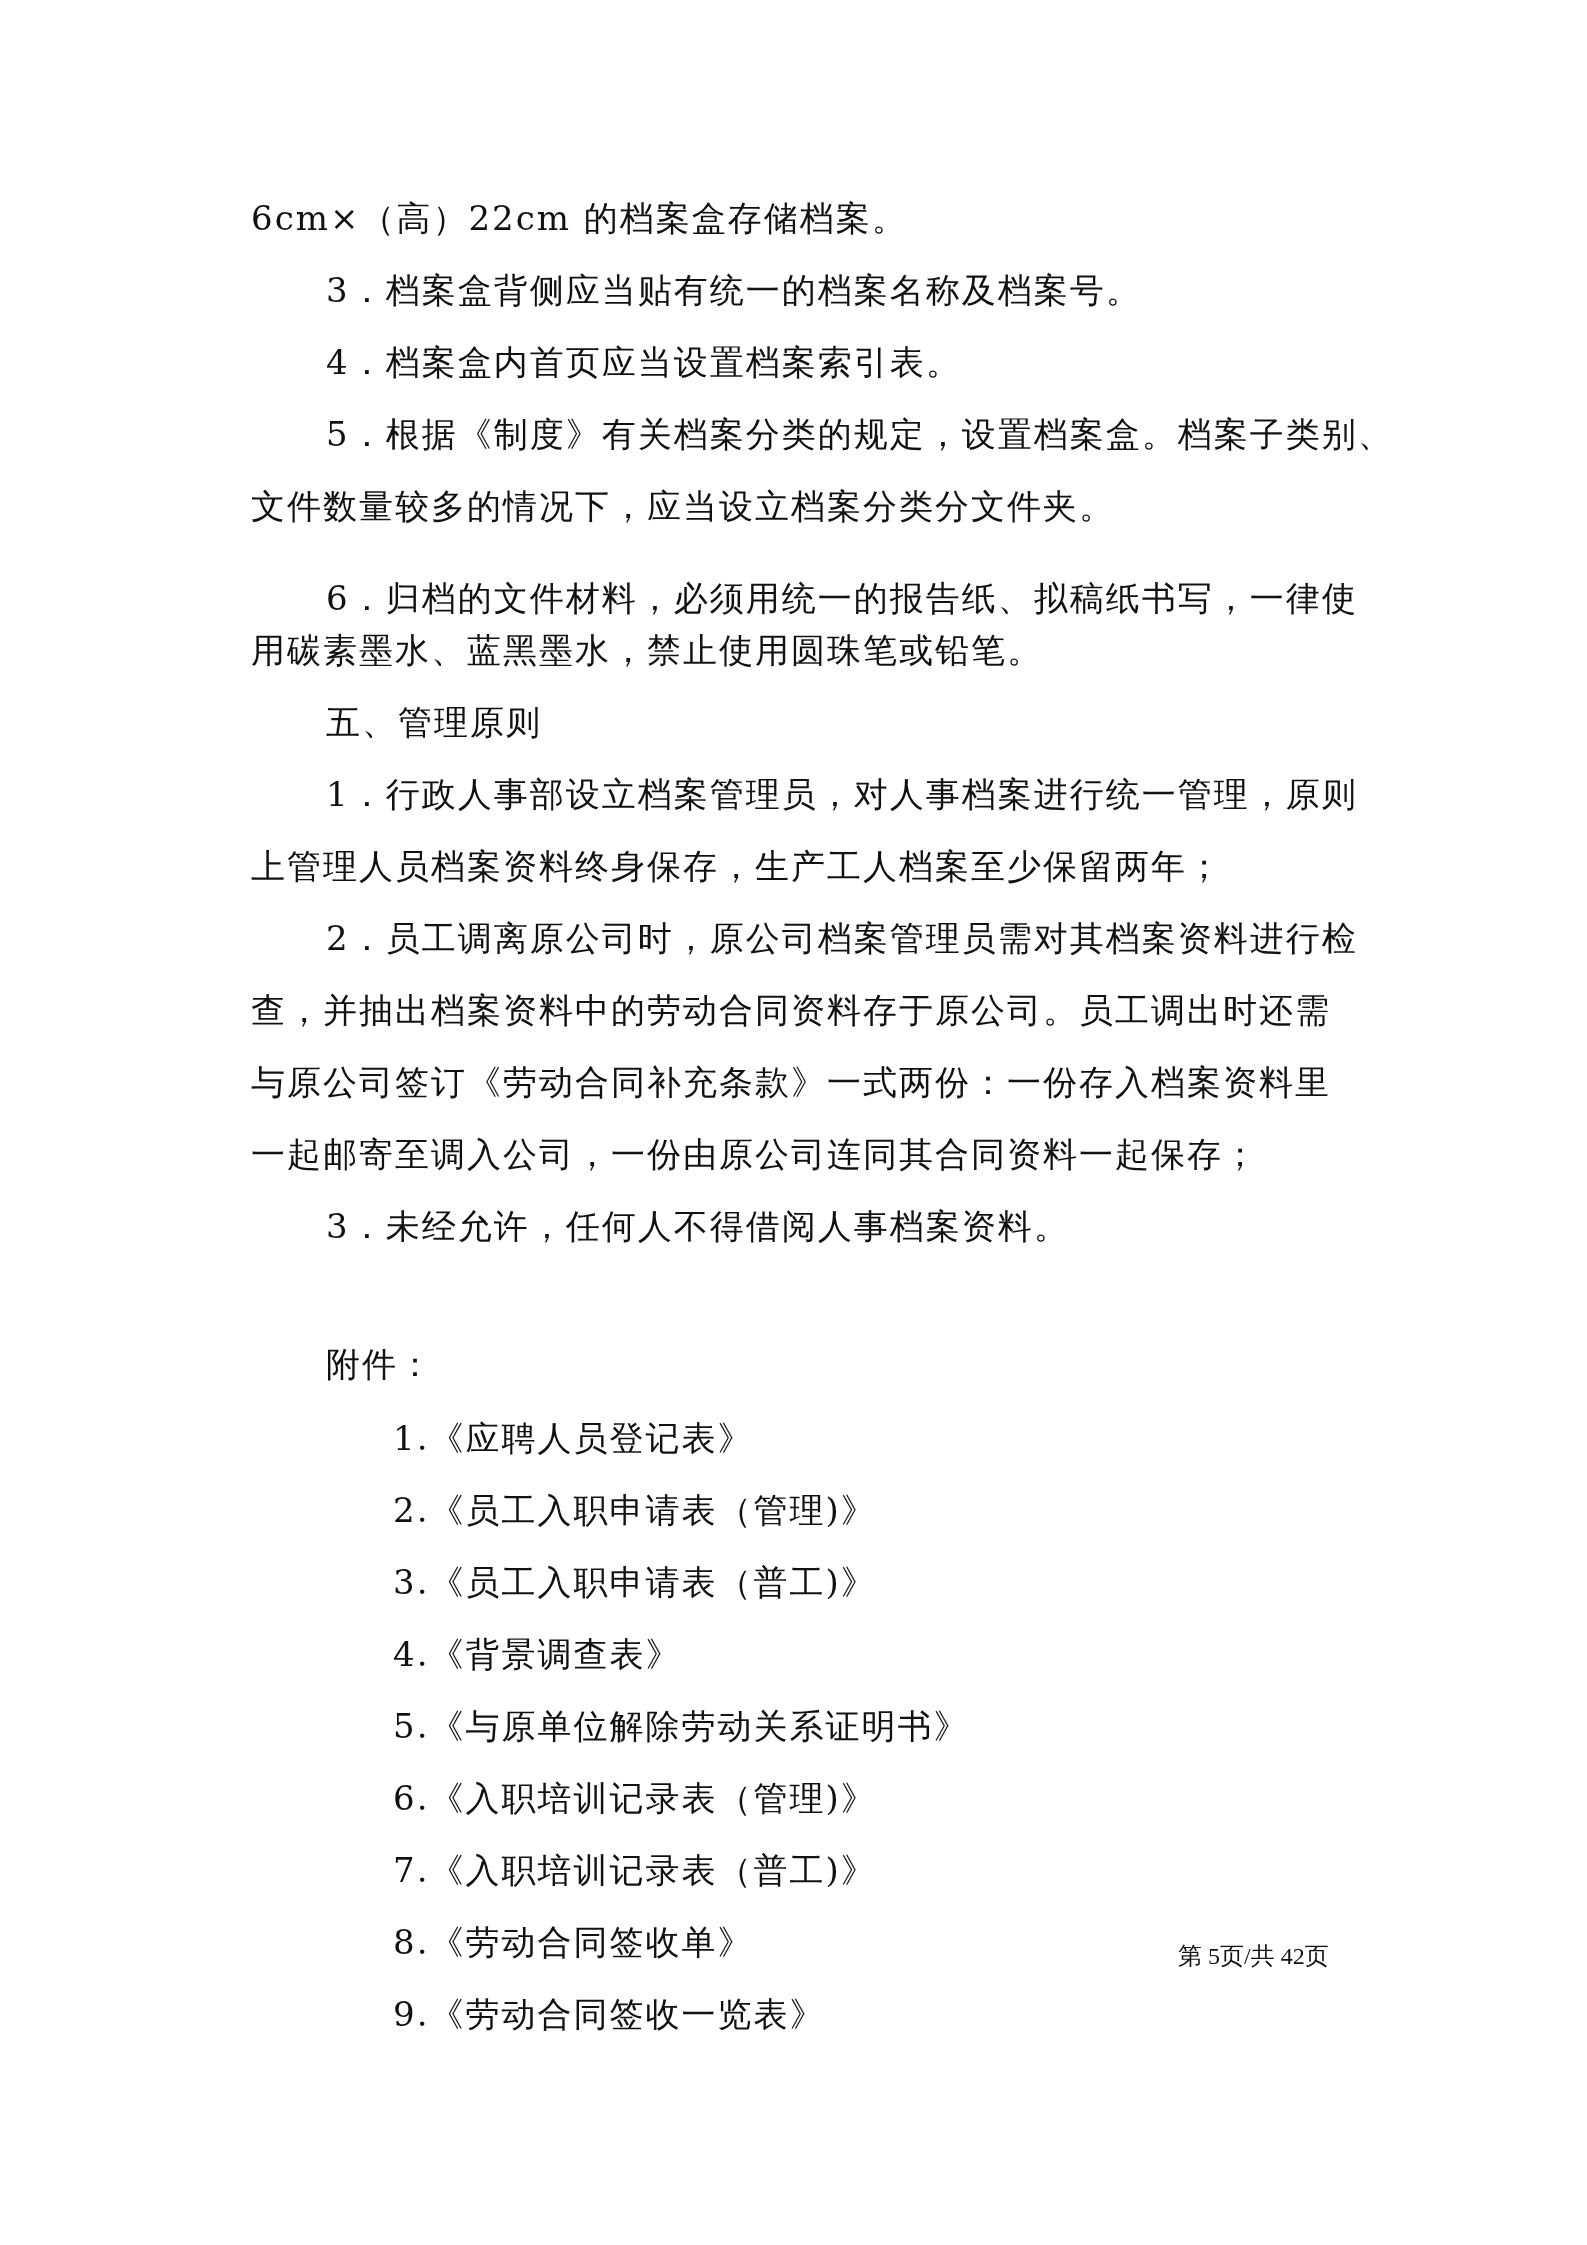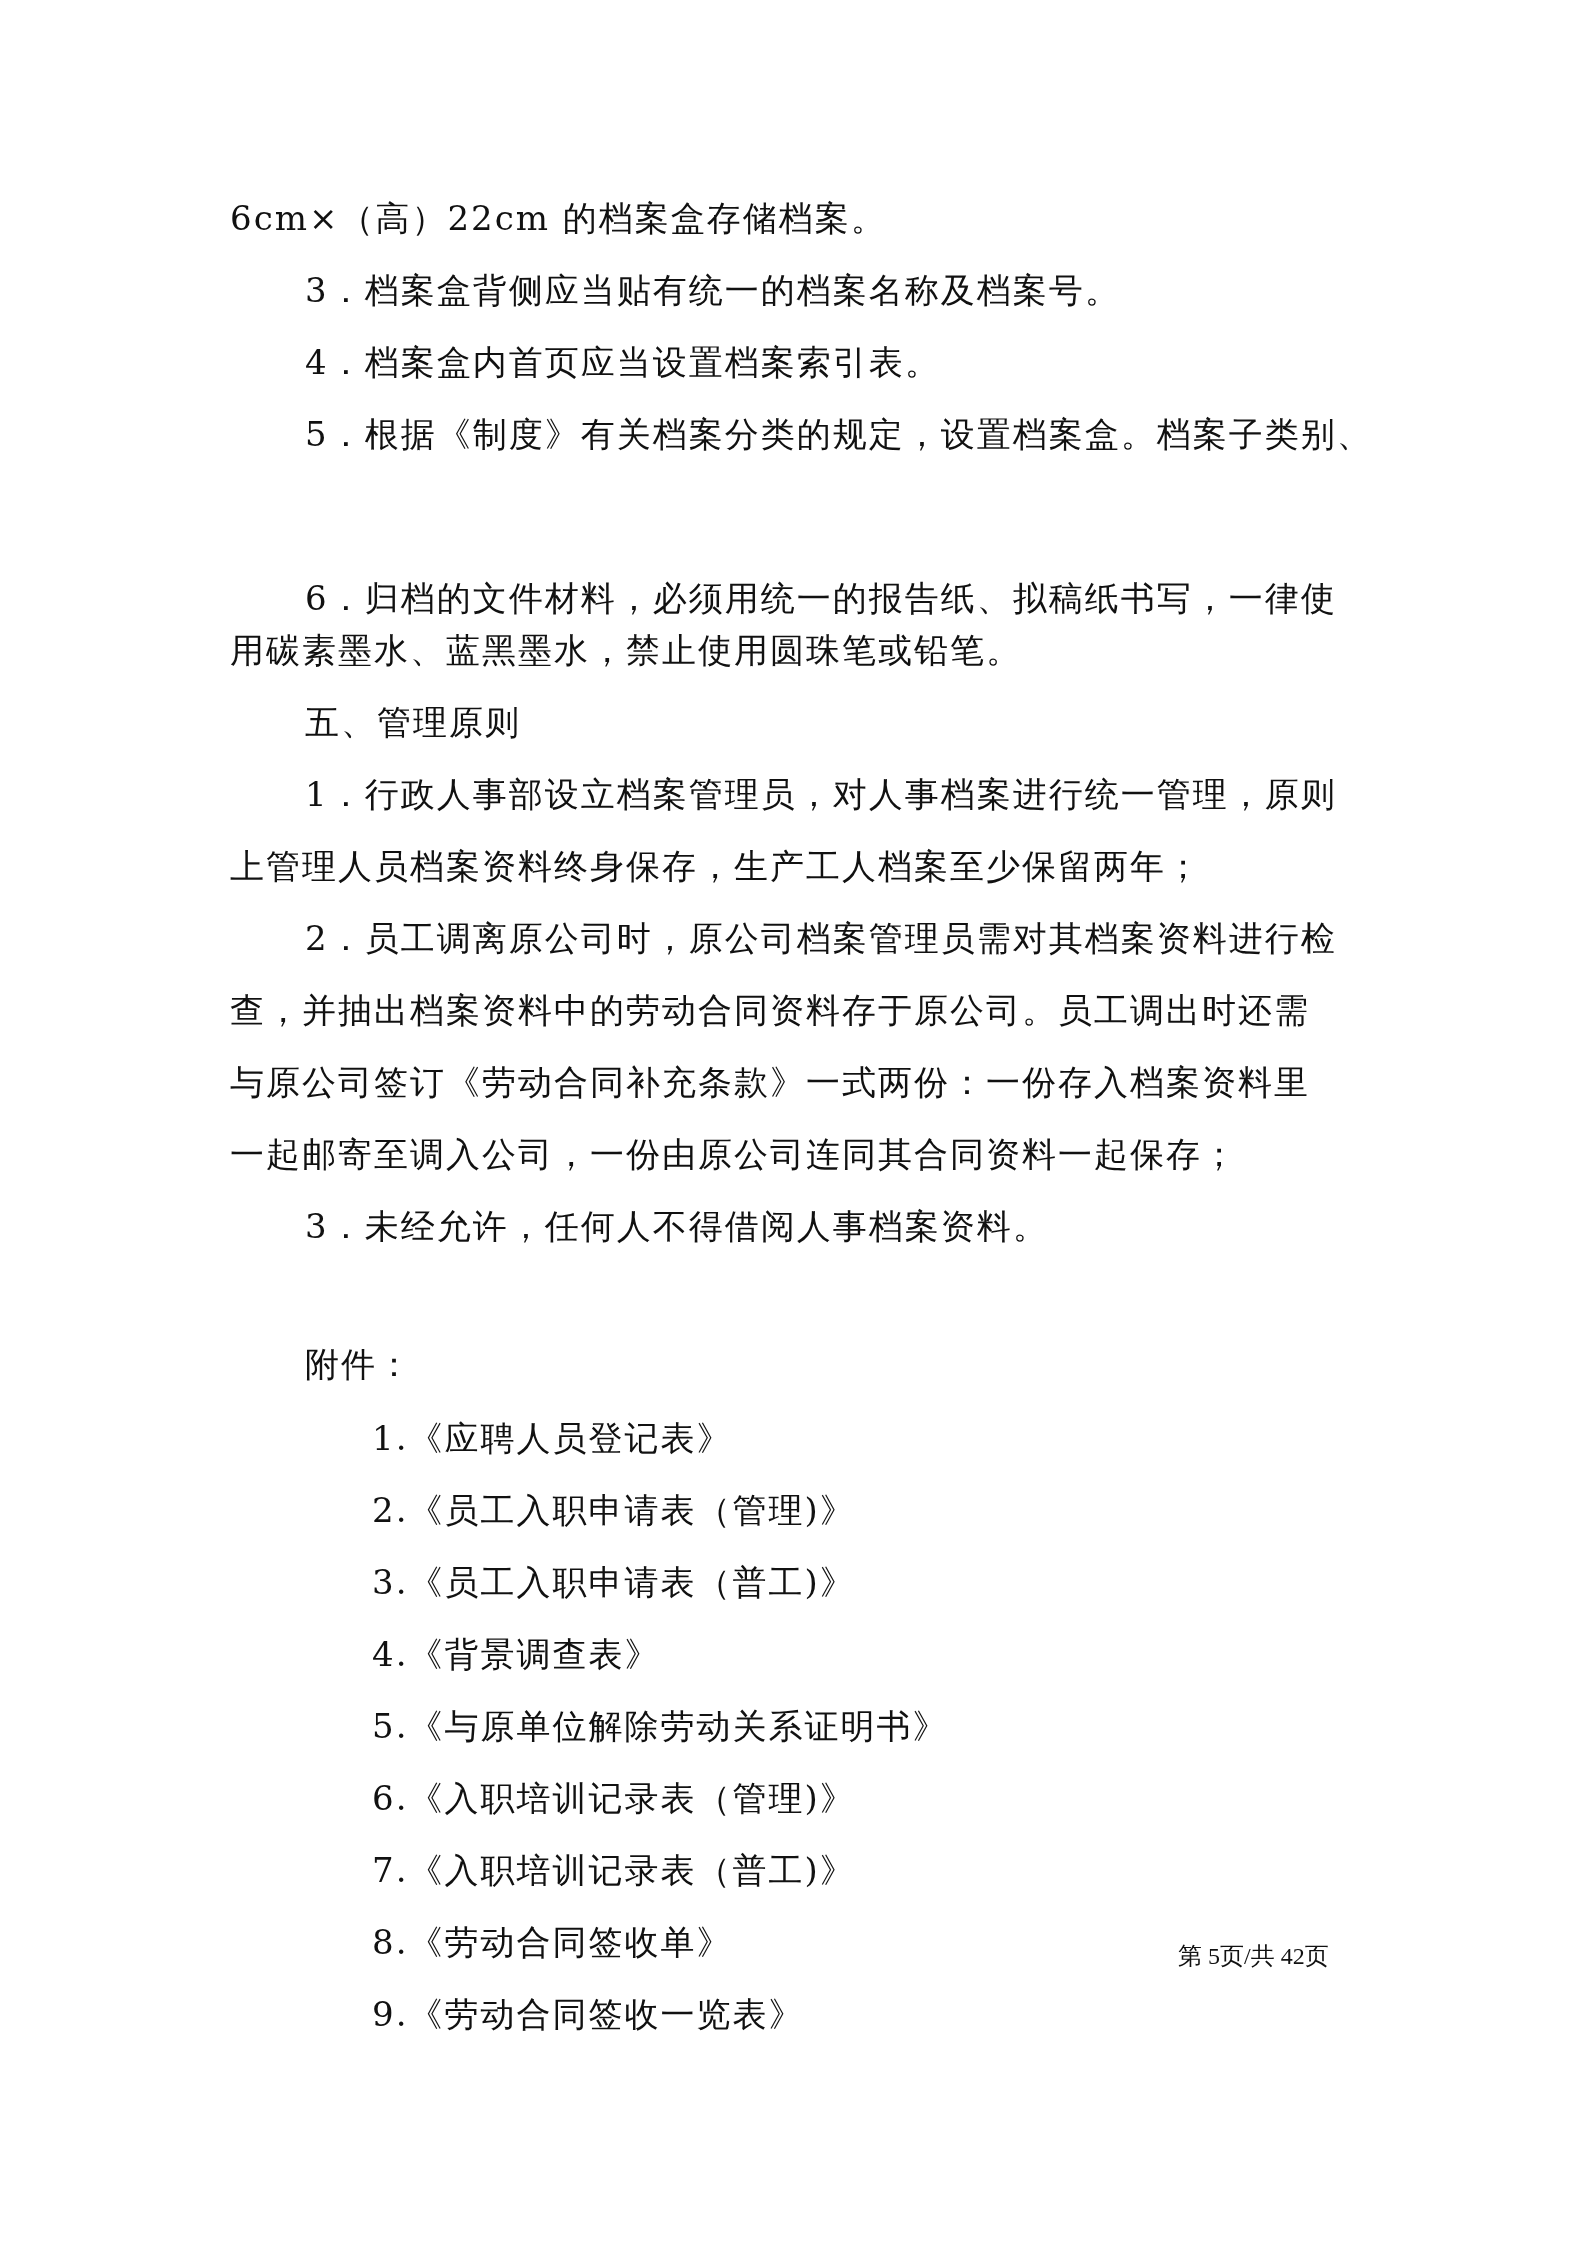--- a/index.html
+++ b/index.html
@@ -8,20 +8,21 @@
     font-family: "DejaVu Serif", "Liberation Serif", serif;
     color: #111111;
   }
   .page { position: absolute; left: 0; top: 0; width: 1587px; height: 2245px; }
   .line {
     position: absolute;
     font-size: 34px;
     line-height: 44px;
     white-space: nowrap;
     letter-spacing: 2px;
+    margin-left: 21px;
   }
   .indent-body { left: 305px; }
   .flush { left: 230px; }
   .heading { left: 305px; font-weight: normal; }
   .attach-label { left: 305px; }
   .attach-item { left: 372px; }
   .footer {
     position: absolute;
     left: 1178px; top: 1941px;
     font-family: "Liberation Serif", "DejaVu Serif", serif;
@@ -31,20 +32,21 @@
 </style>
 </head>
 <body>
 
 <div class="page">
 
   <div class="line flush" style="top:196px;">6cm×（高）22cm 的档案盒存储档案。</div>
   <div class="line indent-body" style="top:268px;">3．档案盒背侧应当贴有统一的档案名称及档案号。</div>
   <div class="line indent-body" style="top:340px;">4．档案盒内首页应当设置档案索引表。</div>
   <div class="line indent-body" style="top:412px;">5．根据《制度》有关档案分类的规定，设置档案盒。档案子类别、</div>
+  <div class="line flush" style="top:484px;">文件数量较多的情况下，应当设立档案分类分文件夹。</div>
   <div class="line indent-body" style="top:576px;">6．归档的文件材料，必须用统一的报告纸、拟稿纸书写，一律使</div>
   <div class="line flush" style="top:628px;">用碳素墨水、蓝黑墨水，禁止使用圆珠笔或铅笔。</div>
 
   <div class="line heading" style="top:700px;">五、管理原则</div>
 
   <div class="line indent-body" style="top:772px;">1．行政人事部设立档案管理员，对人事档案进行统一管理，原则</div>
   <div class="line flush" style="top:844px;">上管理人员档案资料终身保存，生产工人档案至少保留两年；</div>
   <div class="line indent-body" style="top:916px;">2．员工调离原公司时，原公司档案管理员需对其档案资料进行检</div>
   <div class="line flush" style="top:988px;text-align:center;">查，并抽出档案资料中的劳动合同资料存于原公司。员工调出时还需</div>
   <div class="line flush" style="top:1060px;">与原公司签订《劳动合同补充条款》一式两份：一份存入档案资料里</div>

